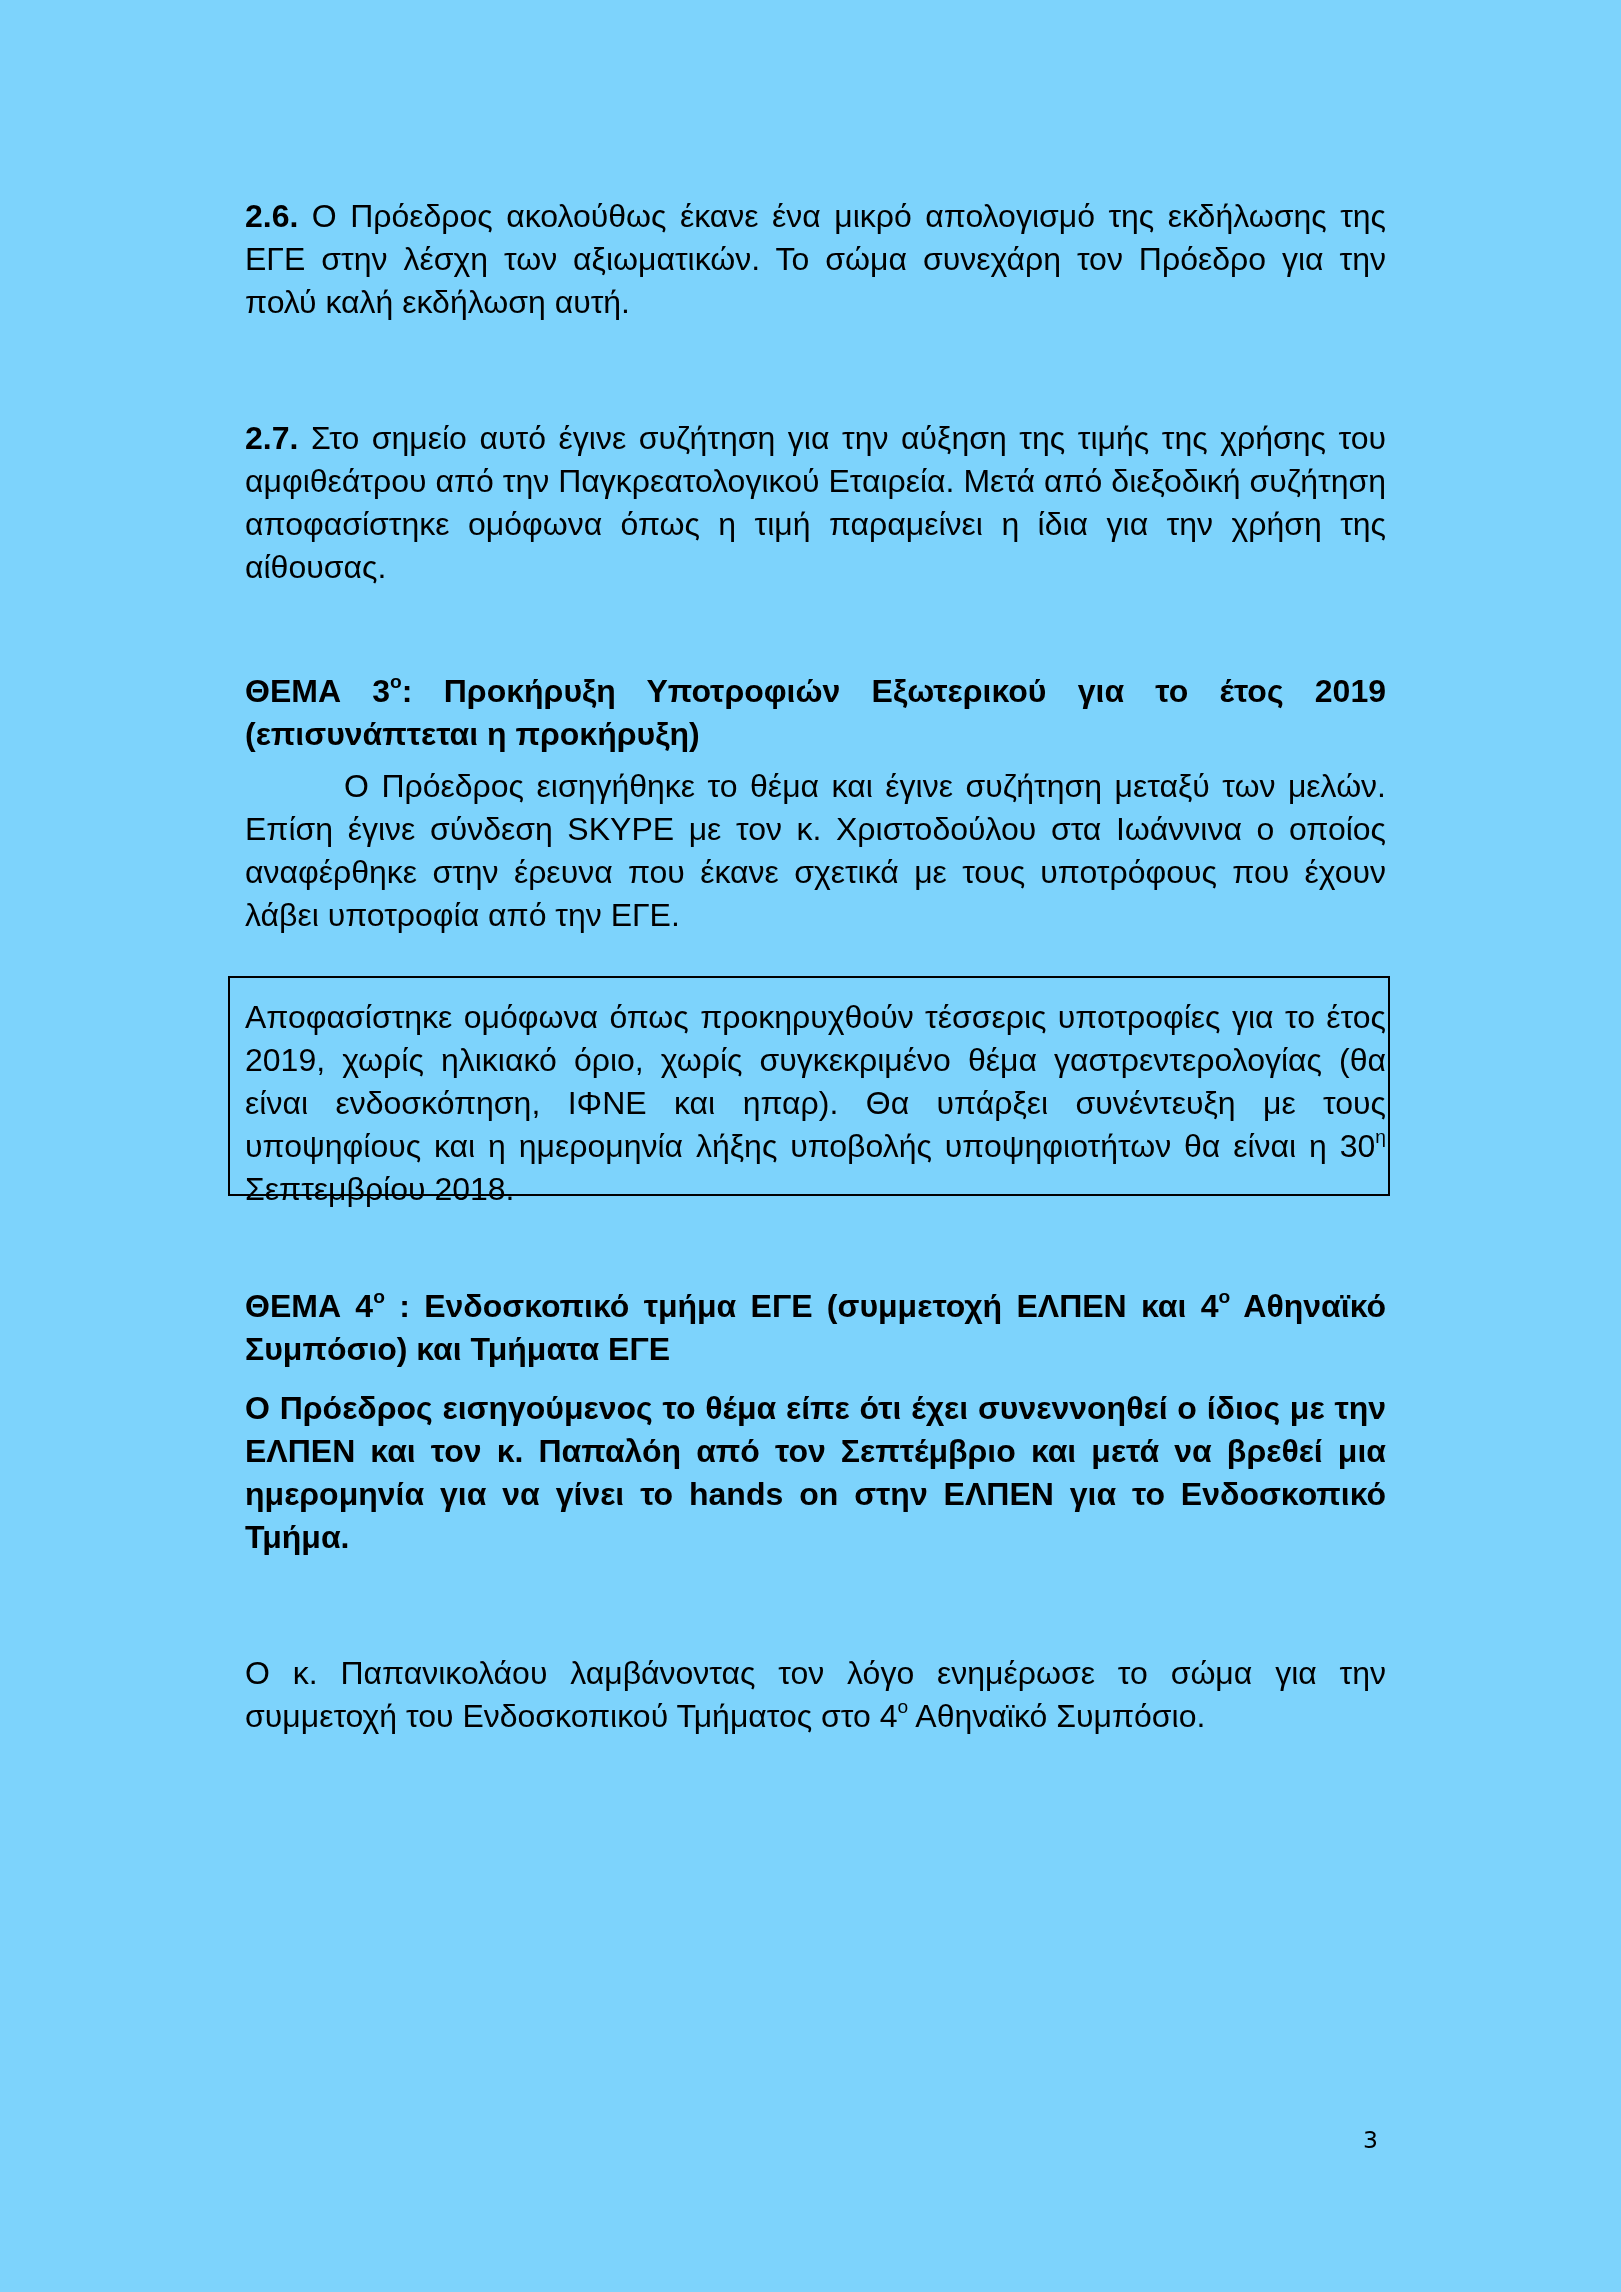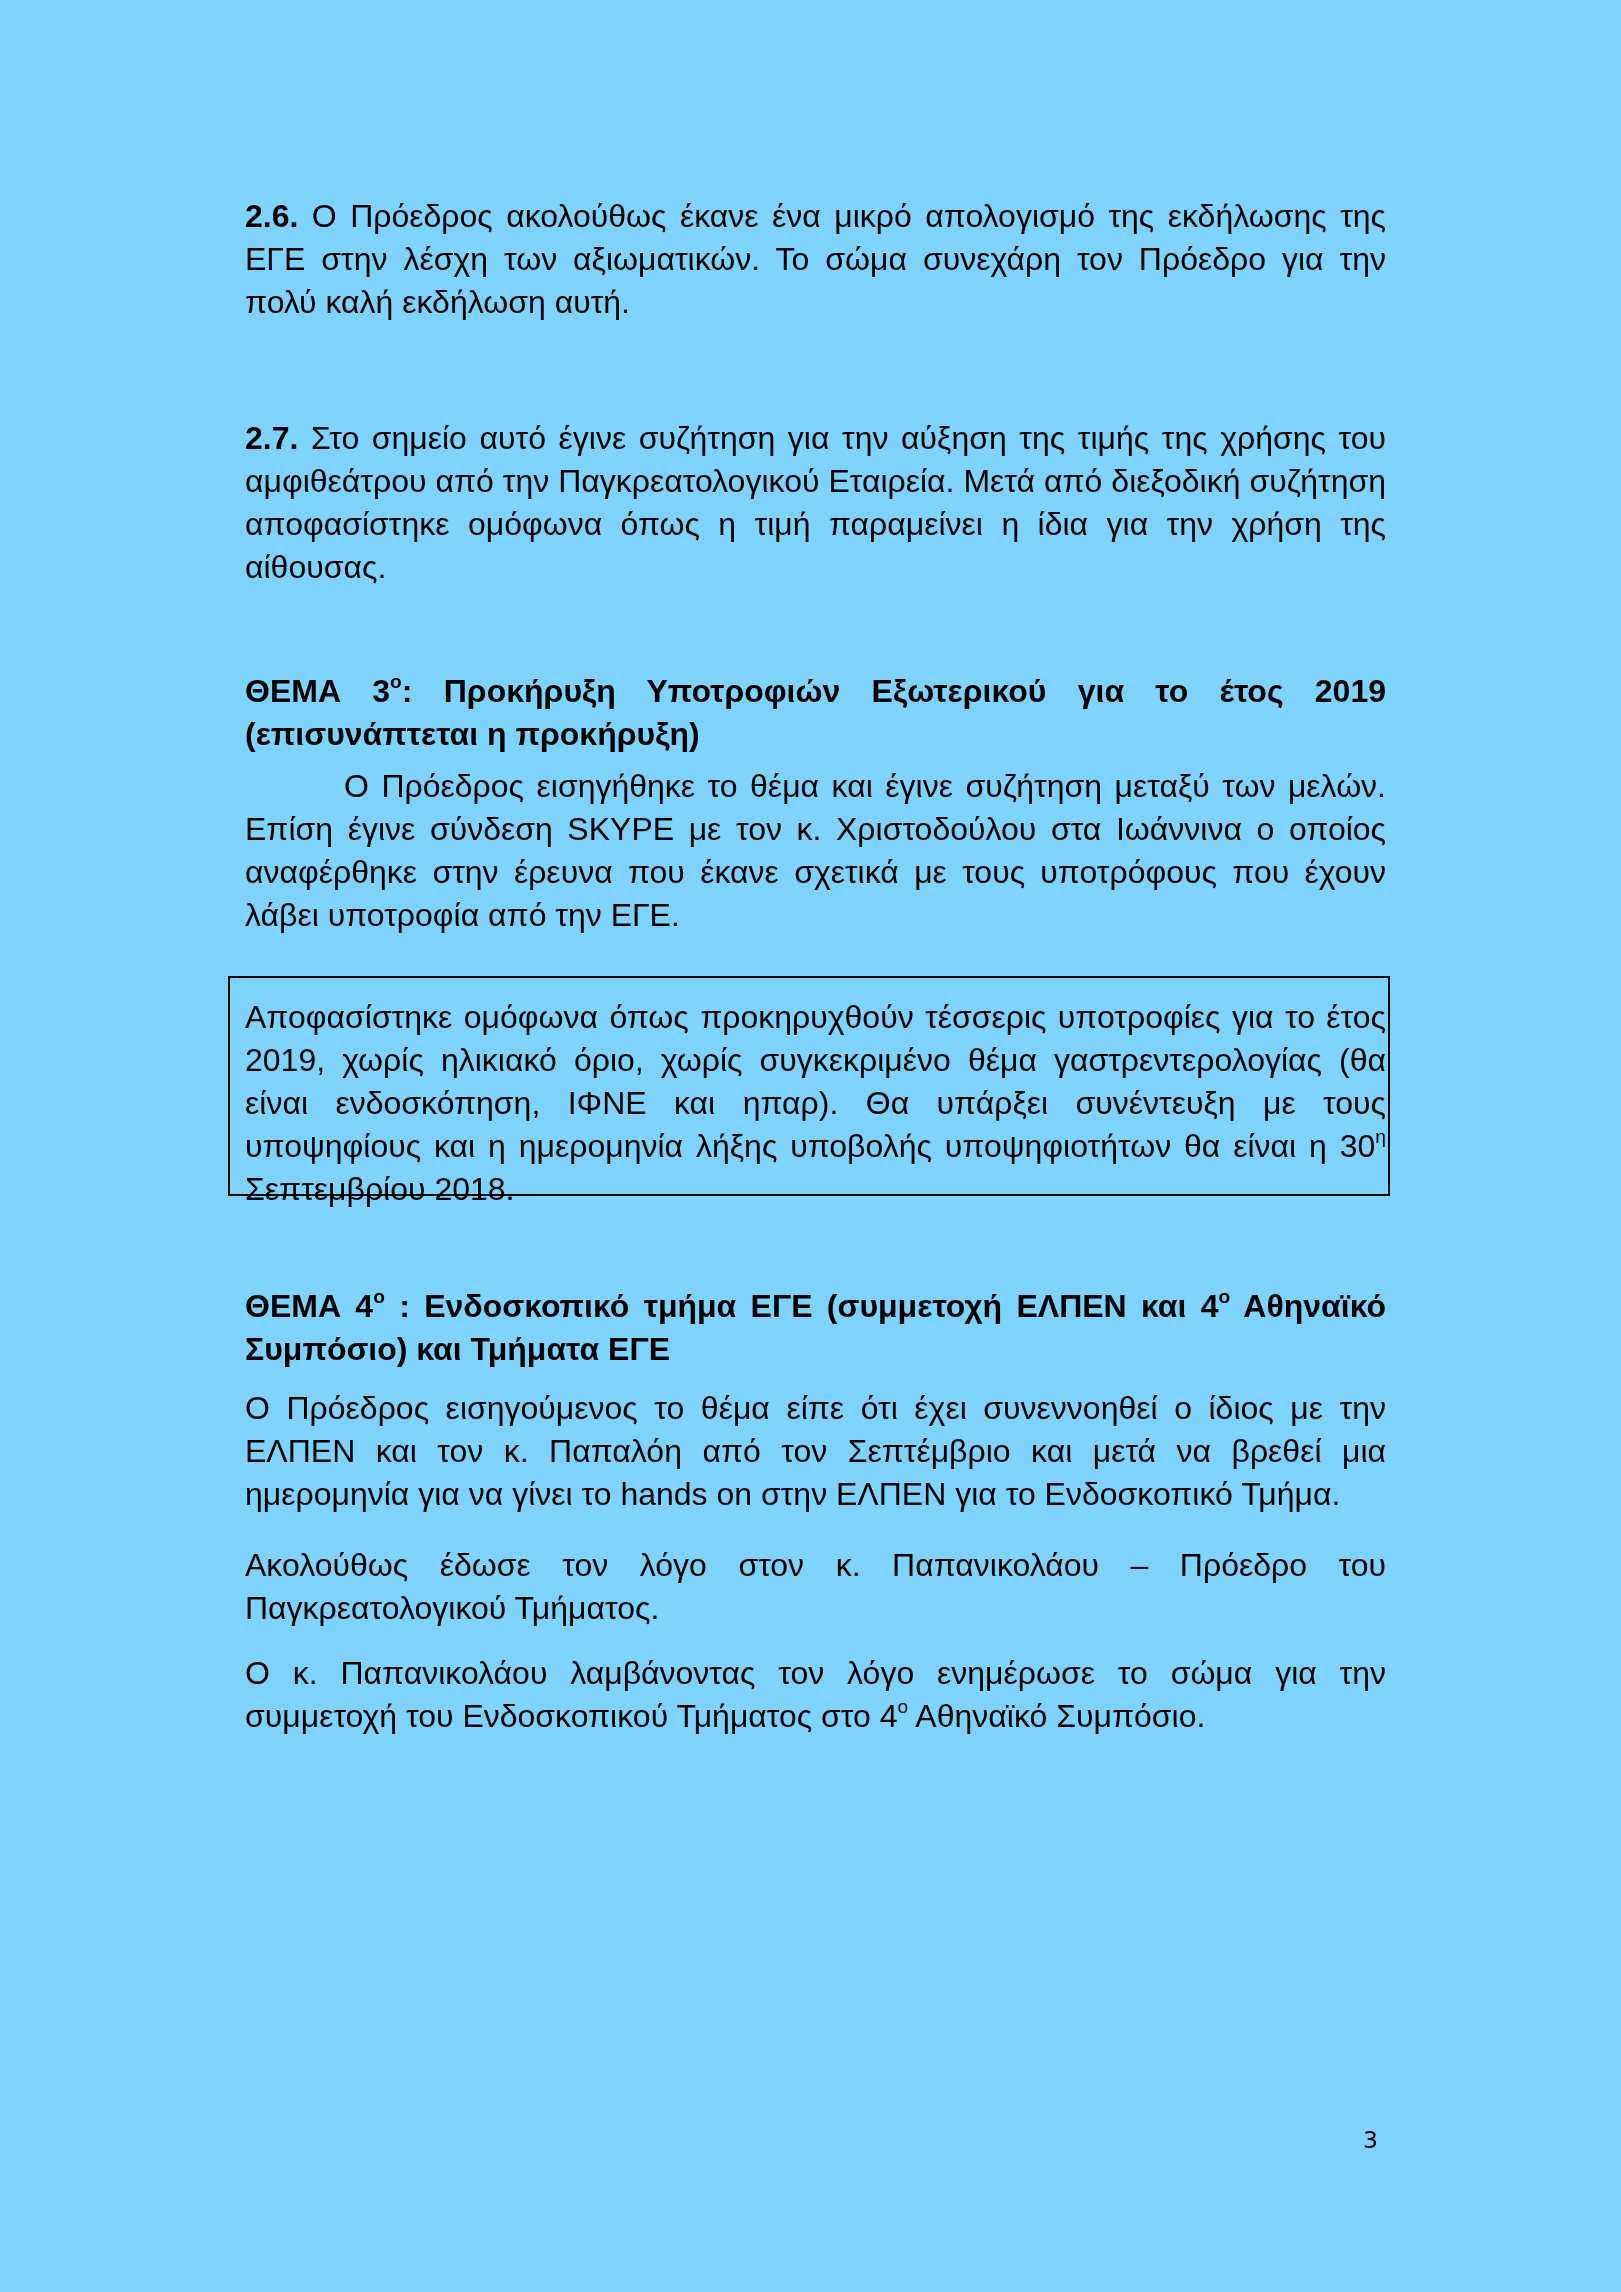--- a/index.html
+++ b/index.html
@@ -101,27 +101,24 @@
 
   <div class="decision-box"></div>
   <div class="decision-text">
     <p style="margin:0;"><span>Αποφασίστηκε ομόφωνα όπως προκηρυχθούν τέσσερις υποτροφίες για το έτος 2019, χωρίς ηλικιακό όριο, χωρίς συγκεκριμένο θέμα γαστρεντερολογίας (θα είναι ενδοσκόπηση, ΙΦΝΕ και ηπαρ). Θα υπάρξει συνέντευξη με τους υποψηφίους και η ημερομηνία λήξης υποβολής υποψηφιοτήτων θα είναι η 30</span><sup>η</sup><span> Σεπτεμβρίου 2018.</span></p>
   </div>
 
   <div class="block heading" style="top:1285px;">
     <p><span>ΘΕΜΑ 4</span><sup>ο</sup><span> : Ενδοσκοπικό τμήμα ΕΓΕ (συμμετοχή ΕΛΠΕΝ και 4</span><sup>ο</sup><span> Αθηναϊκό Συμπόσιο) και Τμήματα ΕΓΕ</span></p>
   </div>
 
-  <div class="block" style="top:1387px;">
+  <div class="block" style="top:1387px;font-weight:bold;">
     <p>Ο Πρόεδρος εισηγούμενος το θέμα είπε ότι έχει συνεννοηθεί ο ίδιος με την ΕΛΠΕΝ και τον κ. Παπαλόη από τον Σεπτέμβριο και μετά να βρεθεί μια ημερομηνία για να γίνει το hands on στην ΕΛΠΕΝ για το Ενδοσκοπικό Τμήμα.</p>
   </div>
 
-  <div class="block" style="top:1544px;">
-    <p>Ακολούθως έδωσε τον λόγο στον κ. Παπανικολάου – Πρόεδρο του Παγκρεατολογικού Τμήματος.</p>
-  </div>
 
   <div class="block" style="top:1652px;">
     <p><span>Ο κ. Παπανικολάου λαμβάνοντας τον λόγο ενημέρωσε το σώμα για την συμμετοχή του Ενδοσκοπικού Τμήματος στο 4</span><sup>ο</sup><span> Αθηναϊκό Συμπόσιο.</span></p>
   </div>
 
 
   <div class="page-number">3</div>
 
 </div>
 

